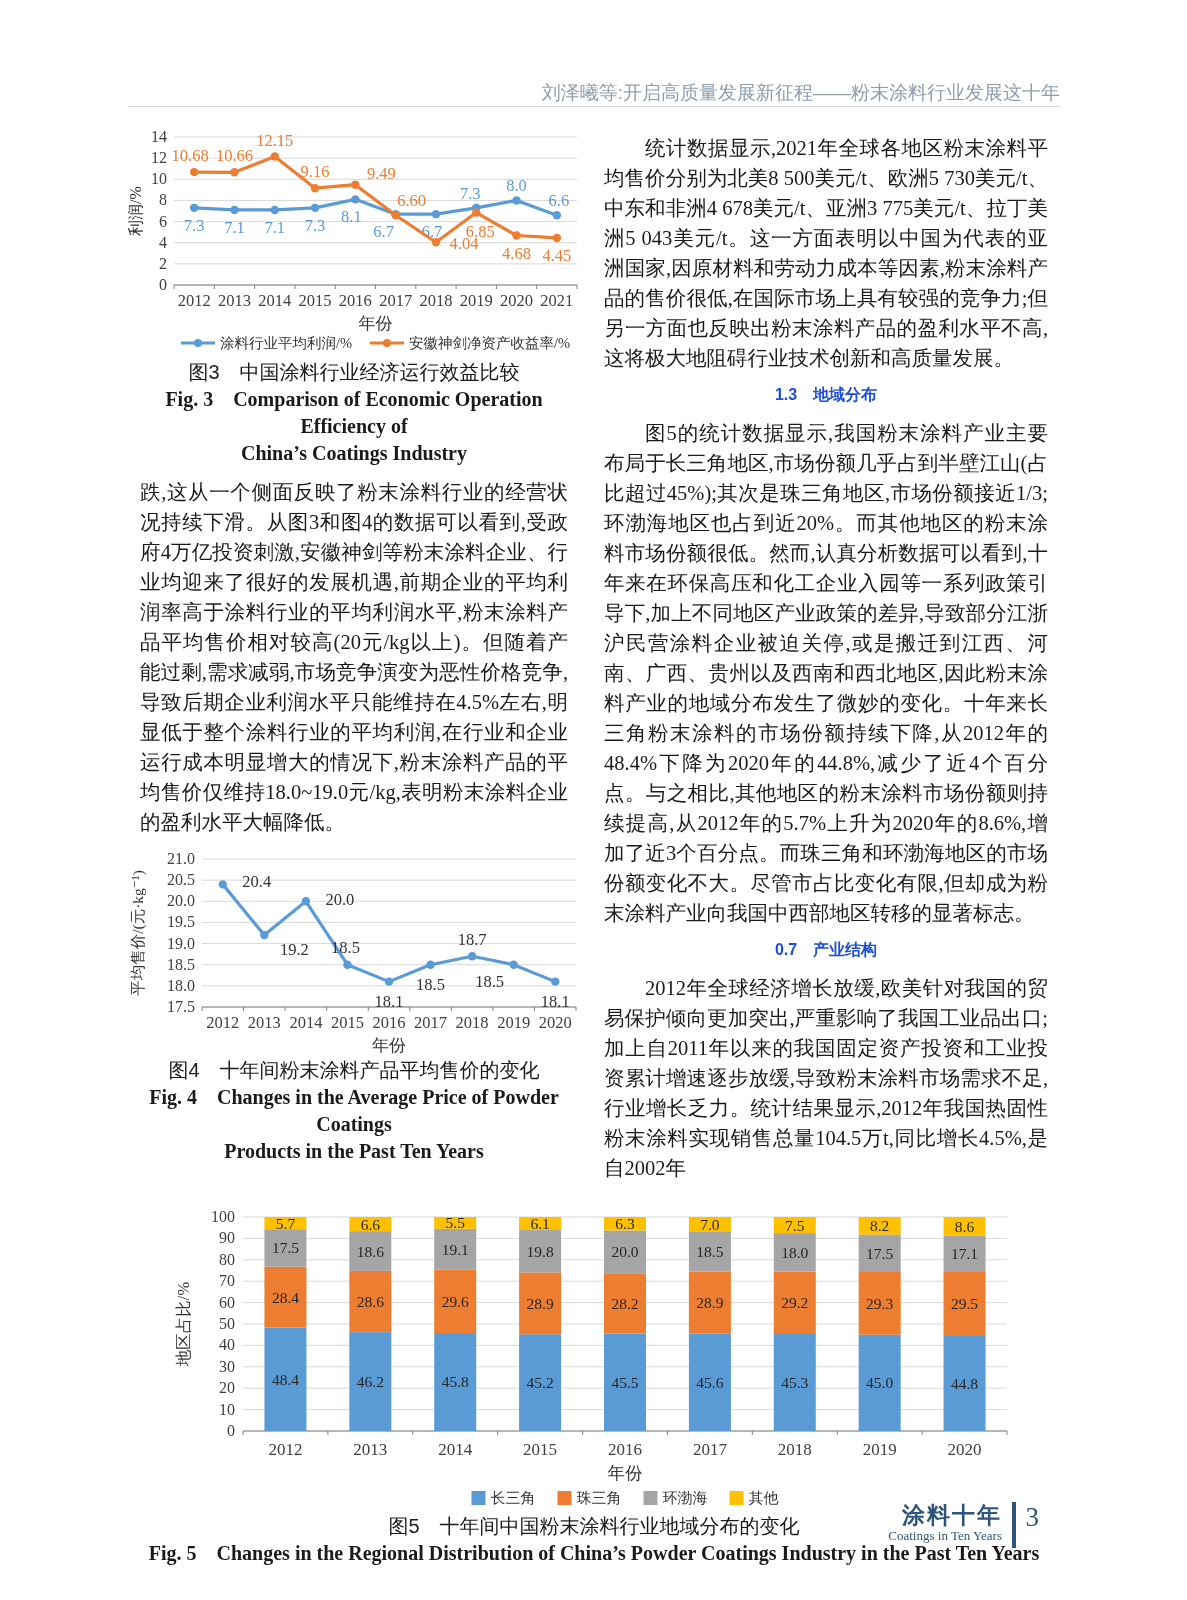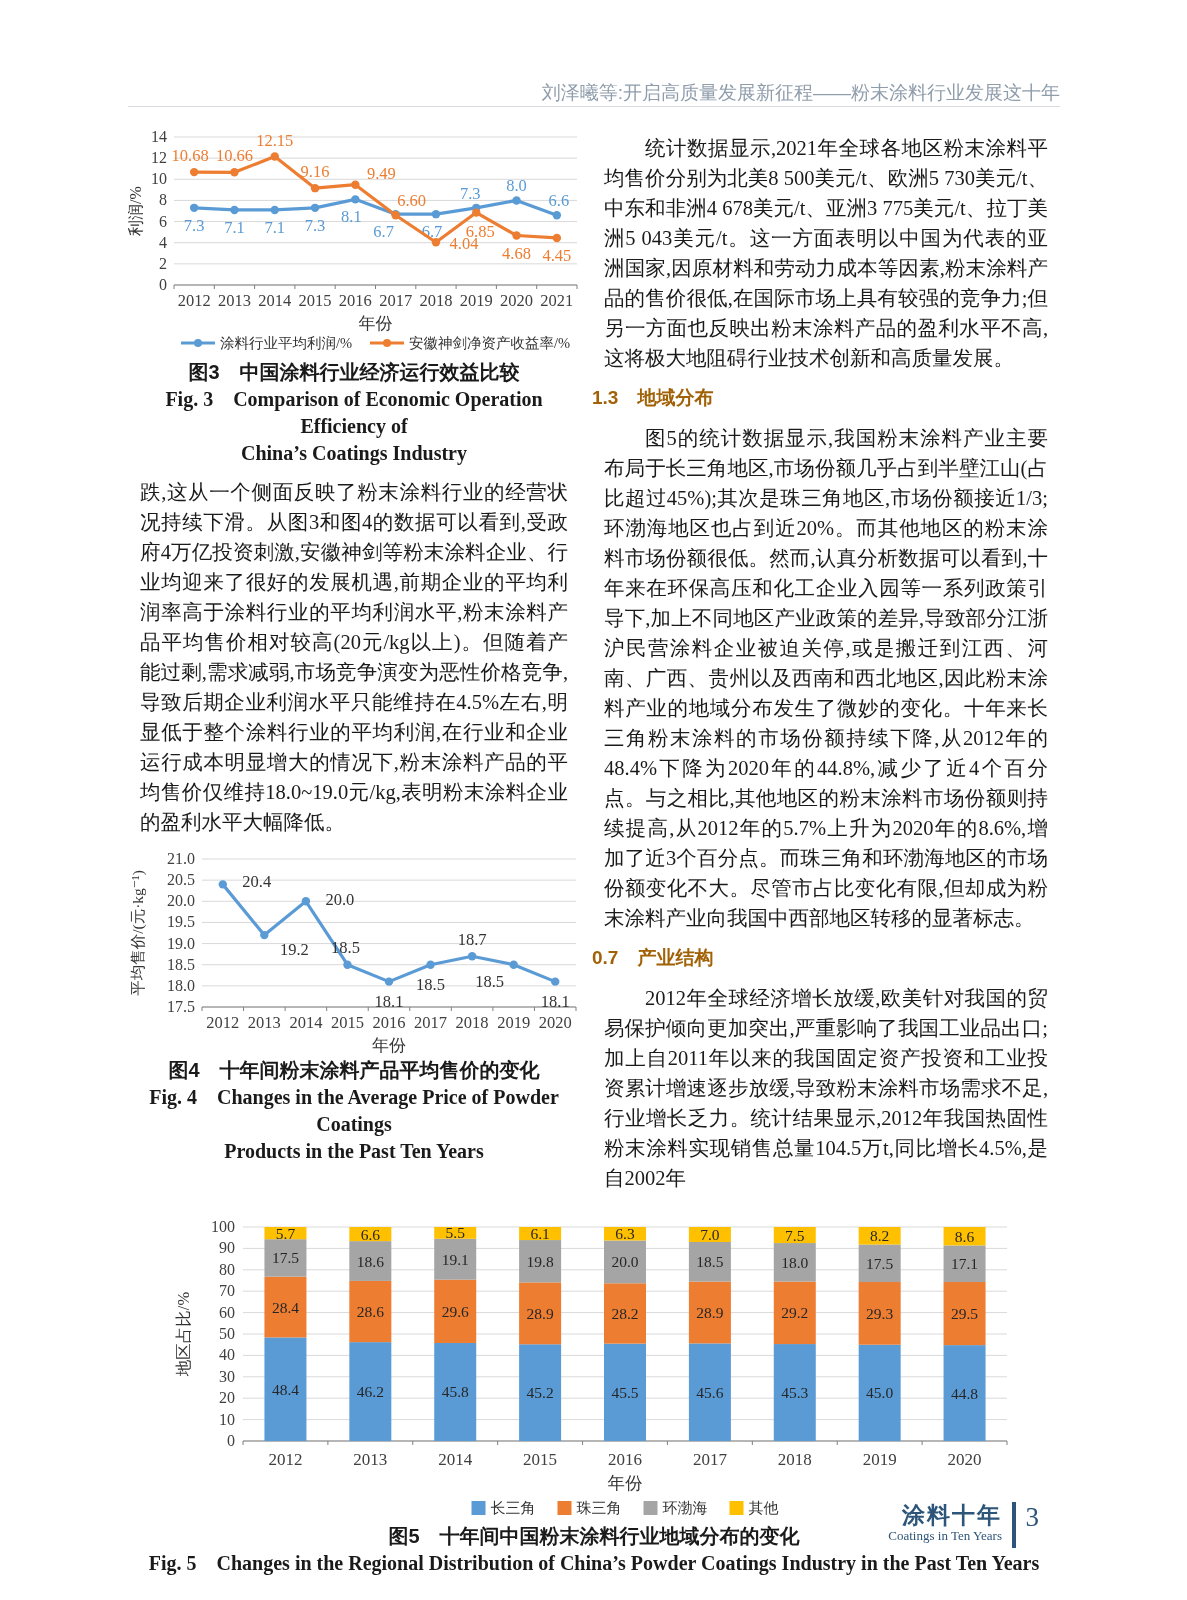--- a/index.html
+++ b/index.html
@@ -13,27 +13,28 @@
     text-align:right;font-size:19px;color:#8f9dab;
     font-family:"Liberation Sans","DejaVu Sans",sans-serif;
     border-bottom:1.5px solid #d7dbdf;
   }
   .columns{display:flex;gap:12px;margin-top:14px;}
   .col-left{width:452px;flex:none;}
   .col-right{width:468px;flex:none;}
   p.body-text{font-size:20.5px;line-height:30px;text-align:justify;margin:12px;}
   .indent{text-indent:2em;}
   .sec-heading{
-    color:#a16207;font-weight:bold;font-size:19px;
+    color:#1d4ed8;font-weight:bold;font-size:16px;
     font-family:"Liberation Sans","DejaVu Sans",sans-serif;
     margin:9px 0 6px 0;
+    text-align:center;
   }
   .caption-zh{
     font-family:"Liberation Sans","DejaVu Sans",sans-serif;
-    font-weight:bold;font-size:20px;text-align:center;line-height:27px;margin:2px 0 0 0;
+    font-weight:normal;font-size:20px;text-align:center;line-height:27px;margin:2px 0 0 0;
   }
   .caption-en{
     font-family:"Liberation Serif","DejaVu Serif",serif;
     font-weight:bold;font-size:20px;text-align:center;line-height:27px;margin:0;
   }
   .fig-block{margin-top:6px;}
   .para-after-fig{margin-top:10px !important;}
   .fig5-wrap{width:850px;margin:8px auto 0 auto;}
   .fig5-captions{margin-top:2px;}
   .footer{

